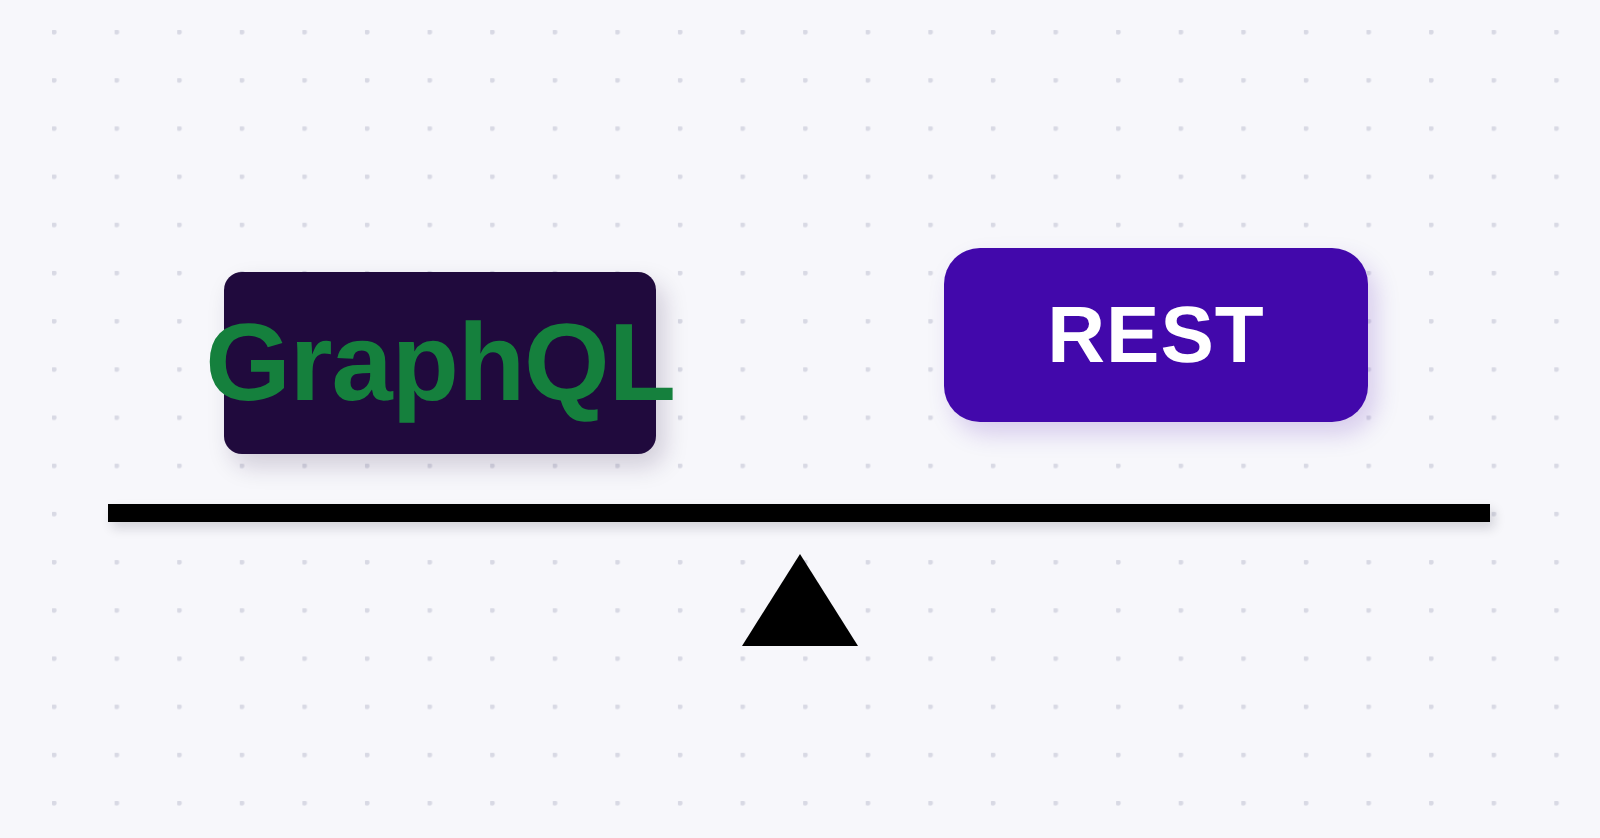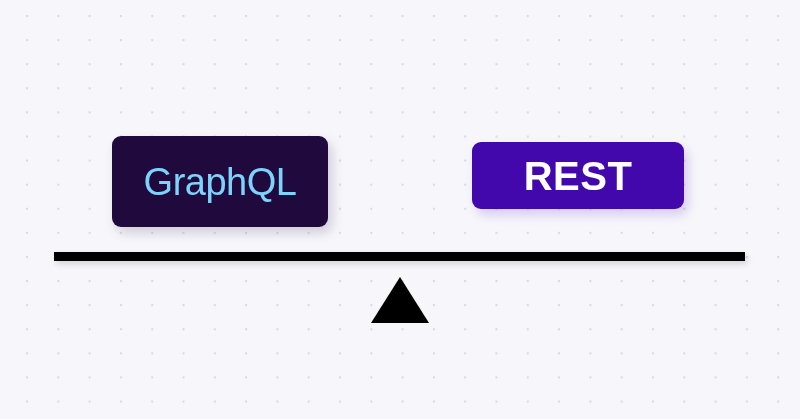--- a/index.html
+++ b/index.html
@@ -55,35 +55,36 @@
   #graphql-box {
     left: 112px;
     top: 136px;
     width: 216px;
     height: 91px;
     background-color: #200a3d;
     box-shadow: 4px 6px 12px rgba(32, 10, 61, 0.18);
   }
 
   #graphql-label {
-    color: #7dd3fc;
-    font-size: 38px;
-    font-weight: normal;
+    color: #15803d;
+    font-size: 55px;
+    font-weight: bold;
     letter-spacing: -0.5px;
     line-height: 1;
     white-space: nowrap;
   }
 
   #rest-box {
     left: 472px;
-    top: 142px;
+    top: 124px;
     width: 212px;
-    height: 67px;
+    height: 87px;
     background-color: #4208ab;
     box-shadow: 4px 6px 12px rgba(66, 8, 171, 0.18);
+    border-radius: 18px;
   }
 
   #rest-label {
     color: #ffffff;
     font-size: 40px;
     font-weight: bold;
     letter-spacing: 0.5px;
     line-height: 1;
     white-space: nowrap;
   }

